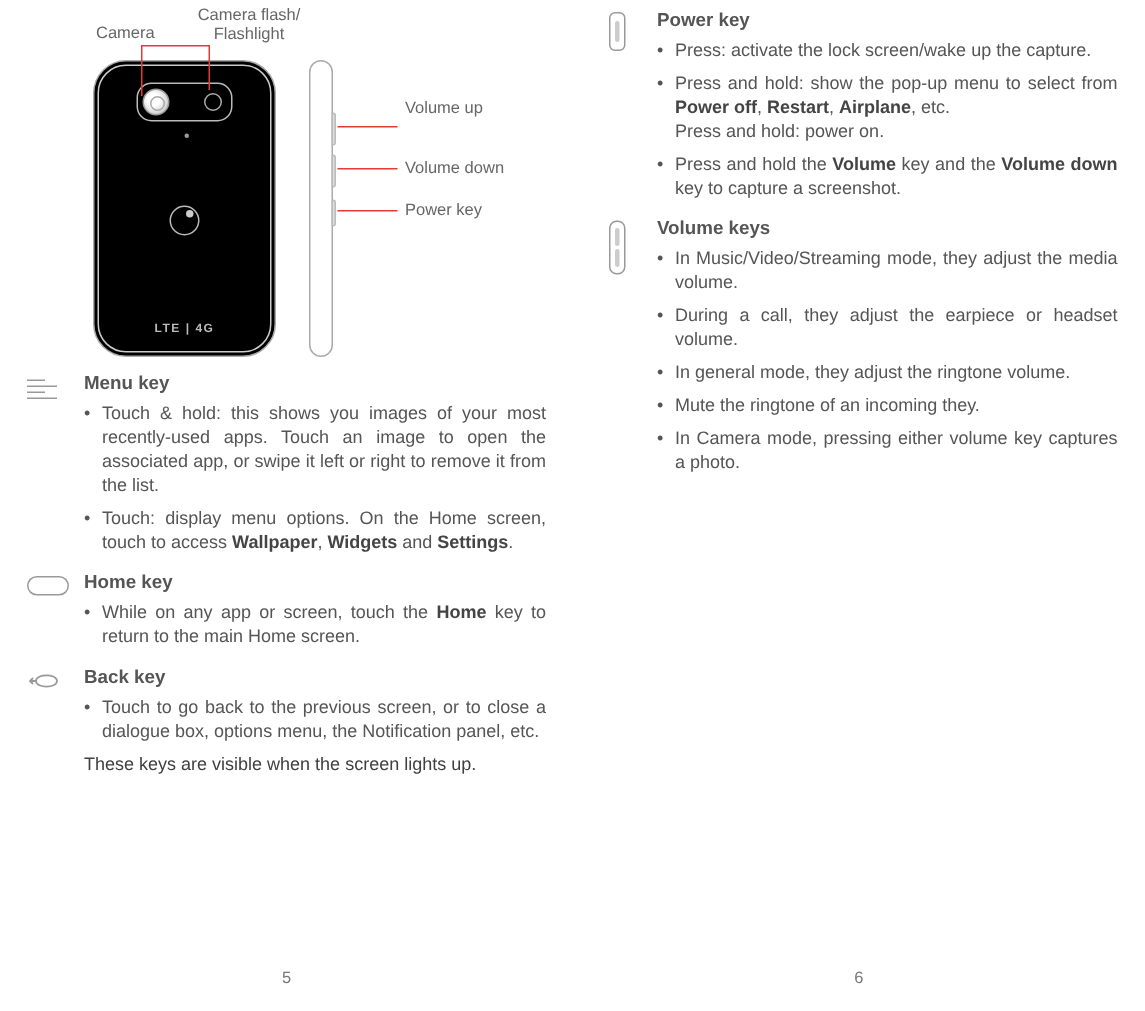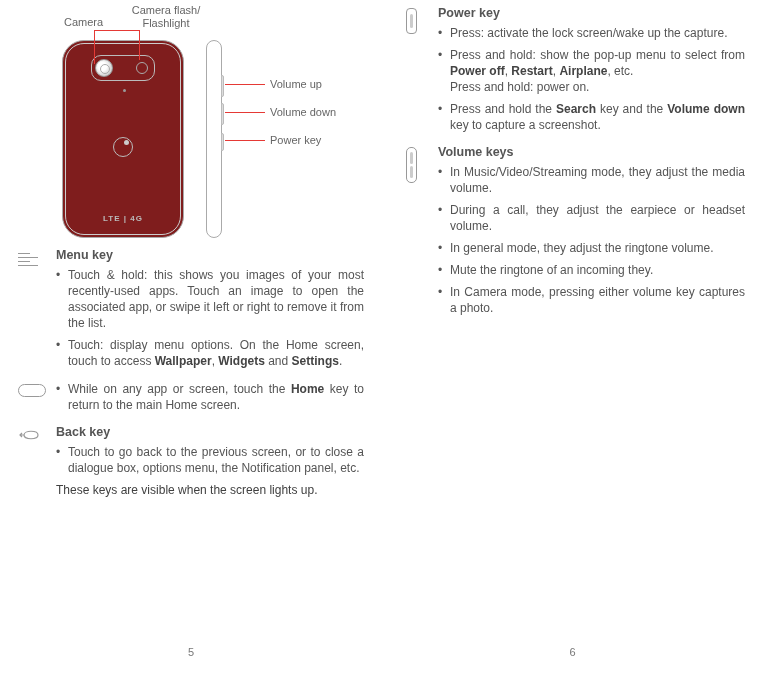--- a/index.html
+++ b/index.html
@@ -43,21 +43,21 @@
   .label-camera { top: 8px; left: 18px; }
   .label-flash { top: -4px; left: 80px; width: 80px; }
 
   
   .phone-back {
     position: absolute;
     top: 32px; left: 16px;
     width: 122px; height: 198px;
     border: 1px solid #aaa;
     border-radius: 22px;
-    background: #7f1d1d;
+    background: #000000;
   }
   .phone-back::after {
     content: "";
     position: absolute;
     top: 2px; left: 2px; right: 2px; bottom: 2px;
     border: 1px solid #ccc;
     border-radius: 19px;
   }
   .cam-area {
     position: absolute;
@@ -154,21 +154,21 @@
   .l-vu-h { top: 76px; left: 179px; width: 40px; }
   .l-vd-h { top: 104px; left: 179px; width: 40px; }
   .l-pk-h { top: 132px; left: 179px; width: 40px; }
 
   .label-right {
     position:absolute;
     font-size: 11px;
     color:#666;
     left: 224px;
   }
-  .lr-vu { top: 70px; }
+  .lr-vu { top: 58px; }
   .lr-vd { top: 98px; }
   .lr-pk { top: 126px; }
 
   
   .section {
     display: flex;
     margin-bottom: 6px;
   }
   .sec-icon {
     width: 38px;
@@ -330,20 +330,21 @@
             <li>Touch: display menu options. On the Home screen, touch to access <b>Wallpaper</b>, <b>Widgets</b> and <b>Settings</b>.</li>
           </ul>
       </div>
     </div>
 
     <div class="section">
       <div class="sec-icon">
         <div class="ico-home"></div>
       </div>
       <div class="sec-body">
+        <div class="sec-title">Home key</div>
         <ul class="bul">
             <li>While on any app or screen, touch the <b>Home</b> key to return to the main Home screen.</li>
           </ul>
       </div>
     </div>
 
     <div class="section">
       <div class="sec-icon">
         <div class="ico-back">
           <svg width="26" height="16" viewBox="0 0 26 16">
@@ -367,21 +368,21 @@
 
     <div class="section">
       <div class="sec-icon">
         <div class="ico-power"></div>
       </div>
       <div class="sec-body">
         <div class="sec-title">Power key</div>
         <ul class="bul">
             <li>Press: activate the lock screen/wake up the capture.</li>
             <li>Press and hold: show the pop-up menu to select from <b>Power off</b>, <b>Restart</b>, <b>Airplane</b>, etc.<br>Press and hold: power on.</li>
-            <li>Press and hold the <b>Search</b> key and the <b>Volume down</b> key to capture a screenshot.</li>
+            <li>Press and hold the <b>Volume</b> key and the <b>Volume down</b> key to capture a screenshot.</li>
           </ul>
       </div>
     </div>
 
     <div class="section">
       <div class="sec-icon">
         <div class="ico-vol"></div>
       </div>
       <div class="sec-body">
         <div class="sec-title">Volume keys</div>

